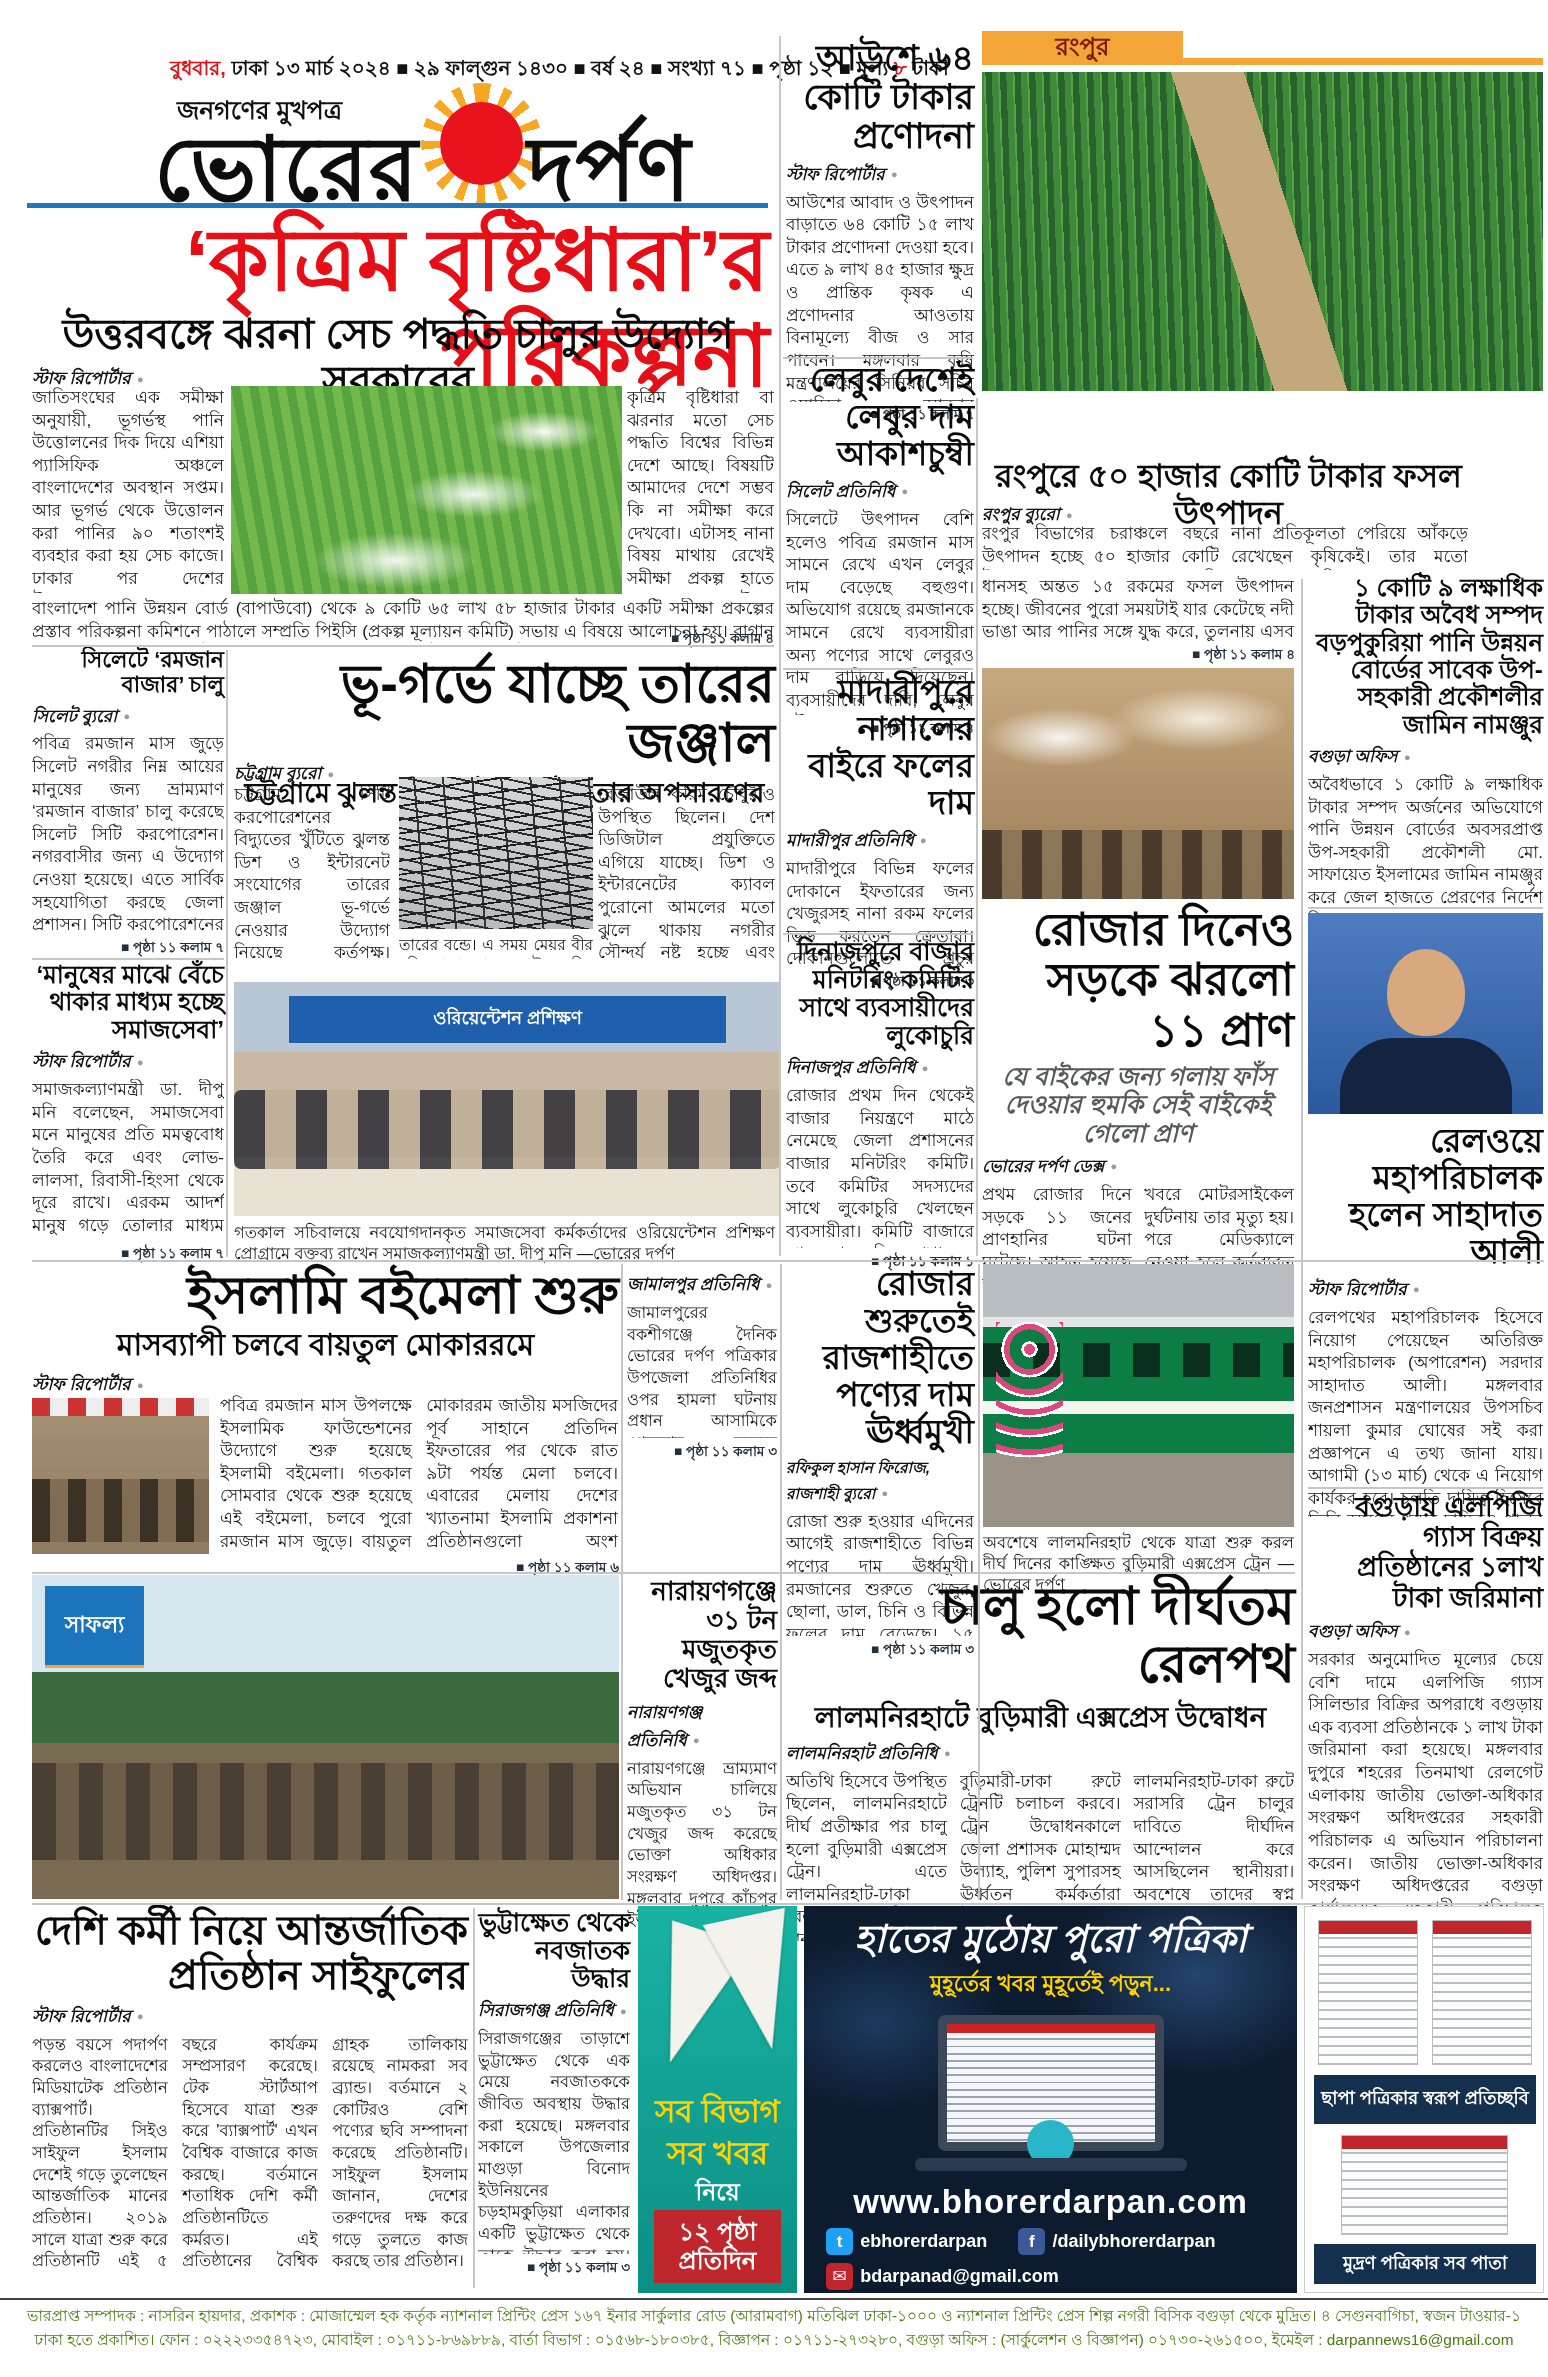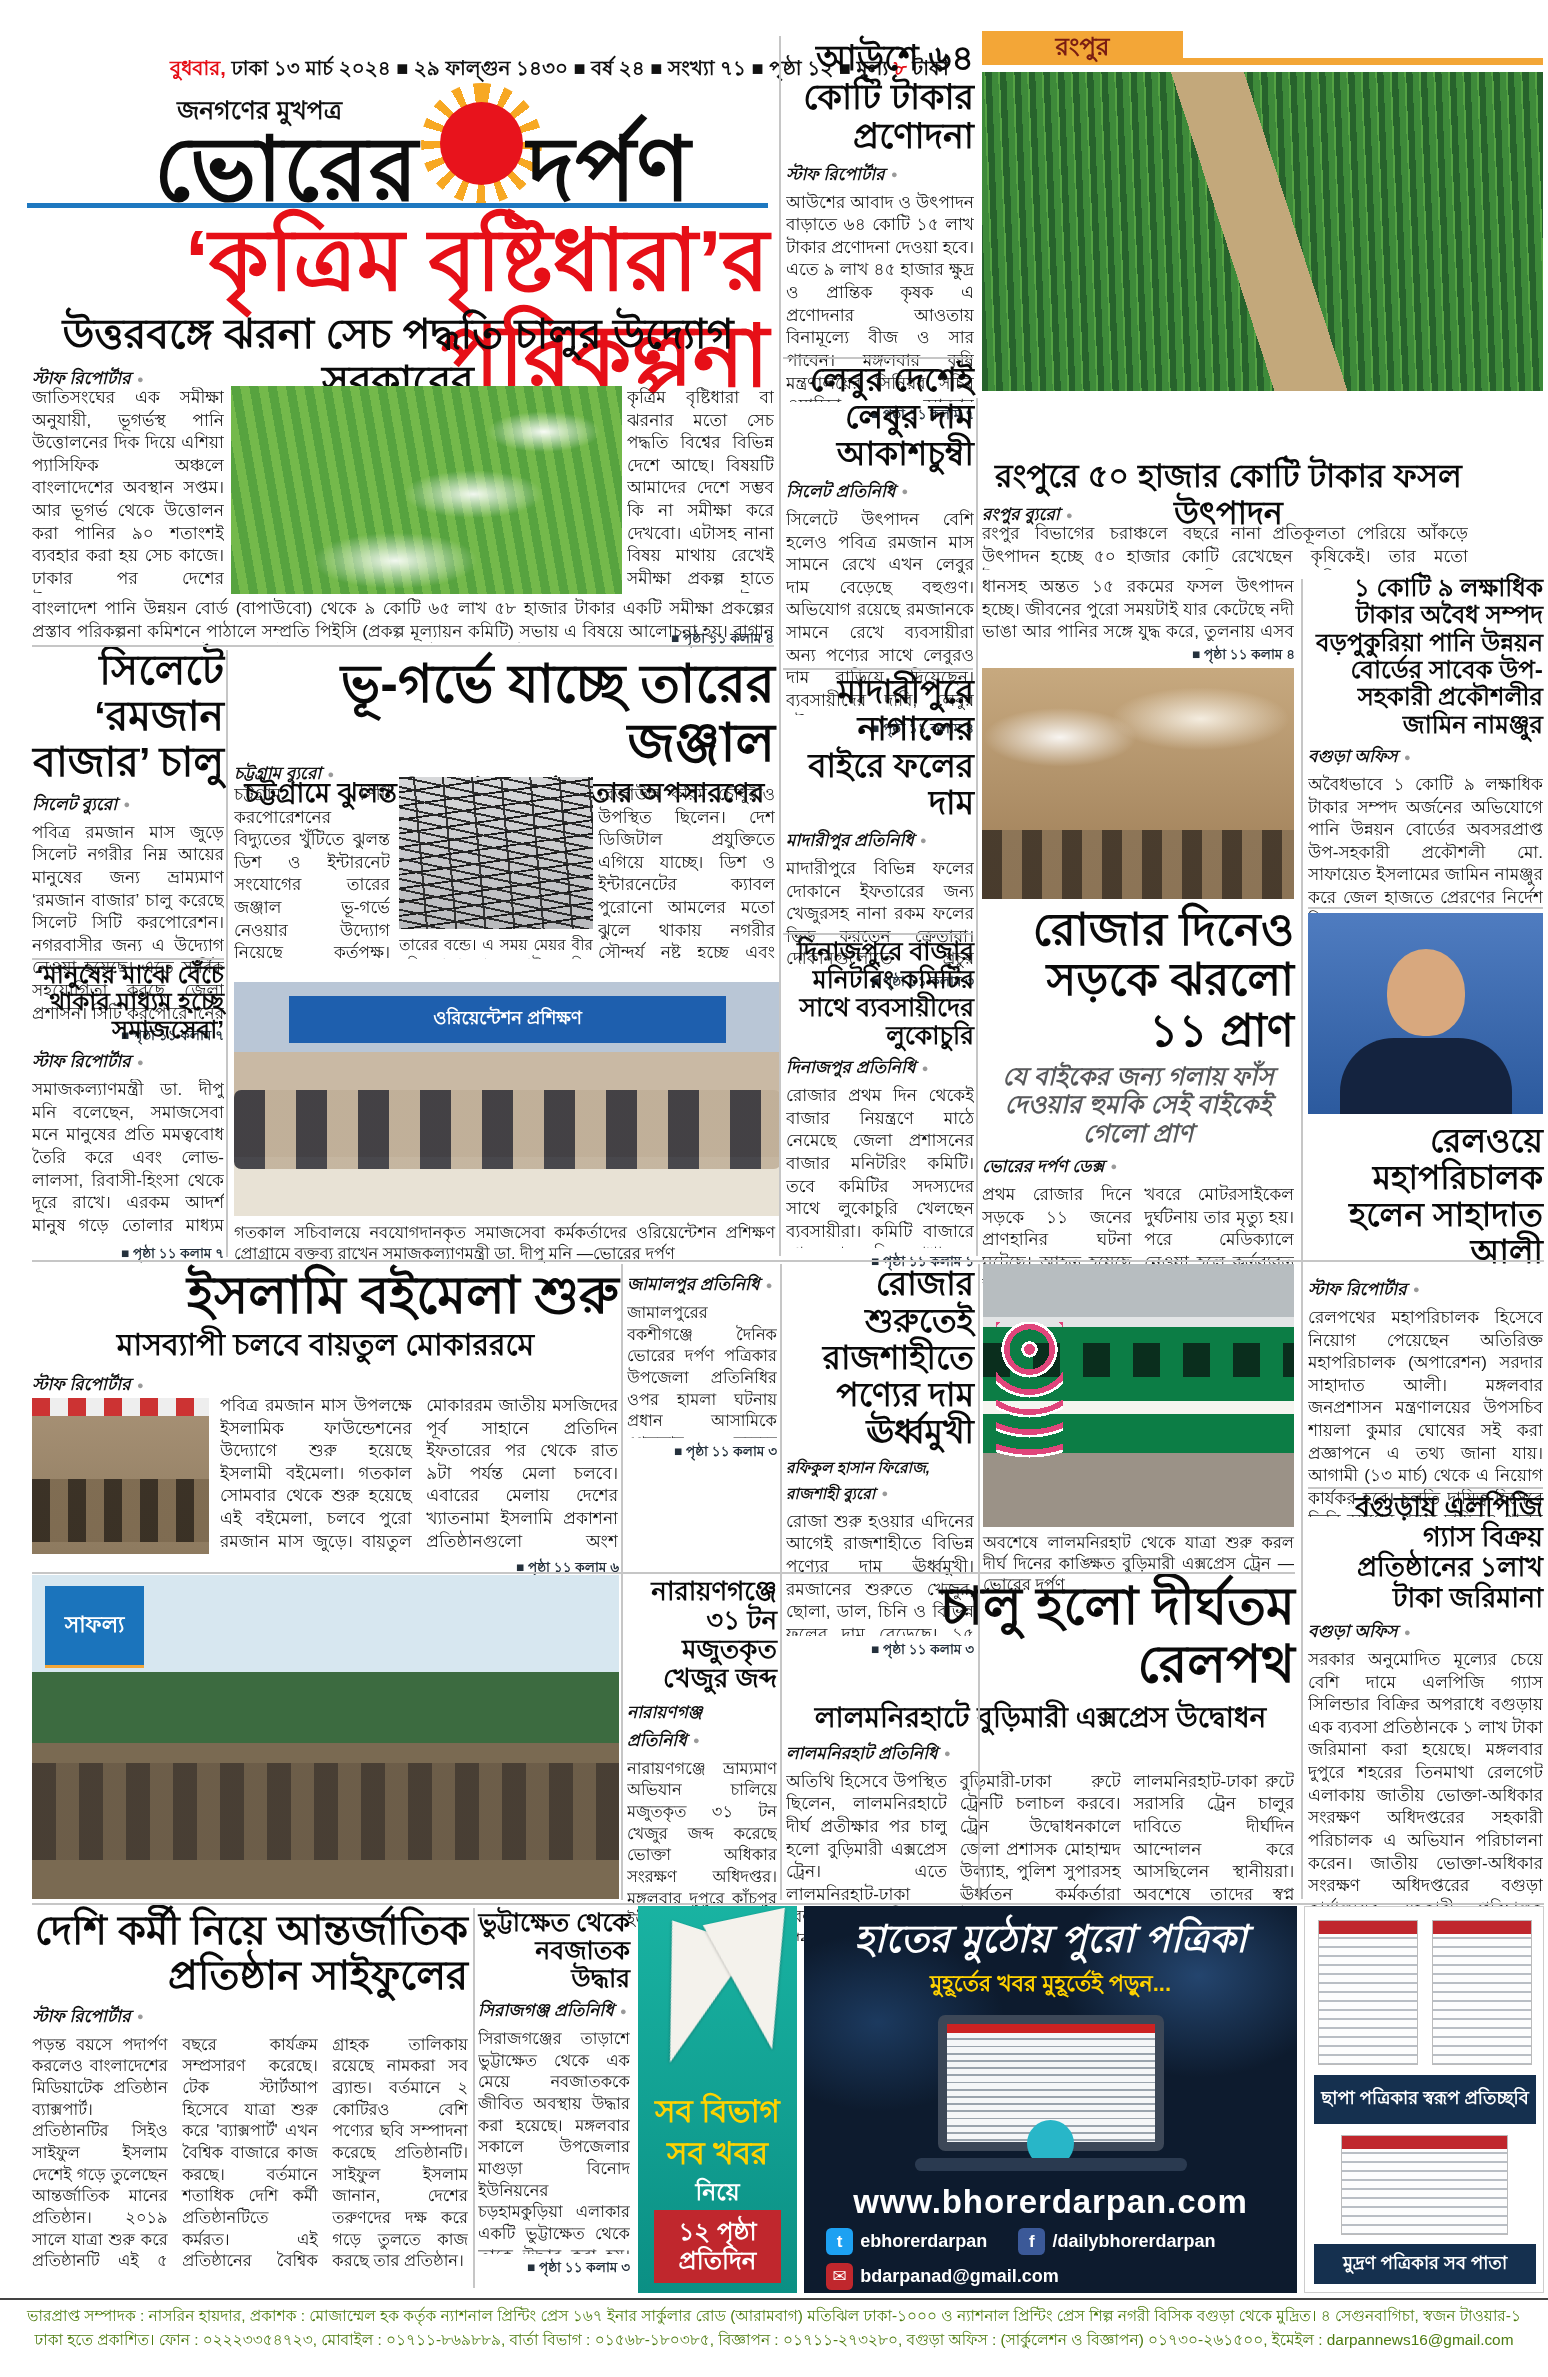--- a/index.html
+++ b/index.html
@@ -161,21 +161,21 @@
     <p class="pgref">■ পৃষ্ঠা ১১ কলাম ৩</p>
   </section>
   <section class="abs" style="left:786px;top:937px;width:188px">
     <h3 class="hl" style="font-size:25px">দিনাজপুরে বাজার মনিটরিং কমিটির সাথে ব্যবসায়ীদের লুকোচুরি</h3>
     <p class="byline">দিনাজপুর প্রতিনিধি</p>
     <div class="body" style="height:163px">রোজার প্রথম দিন থেকেই বাজার নিয়ন্ত্রণে মাঠে নেমেছে জেলা প্রশাসনের বাজার মনিটরিং কমিটি। তবে কমিটির সদস্যদের সাথে লুকোচুরি খেলছেন ব্যবসায়ীরা। কমিটি বাজারে গেলে দাম কমিয়ে রাখা হয়, চলে গেলে আবার বাড়িয়ে দেওয়া হয়। খুচরা ও পাইকারি বাজারে শাক সবজিসহ বিভিন্ন খাদ্যপণ্যের দাম নিয়ন্ত্রণে জেলা প্রশাসনের নির্দেশে অভিযান পরিচালিত হচ্ছে।</div>
     <p class="pgref">■ পৃষ্ঠা ১১ কলাম ১</p>
   </section>
 
   <section class="abs" style="left:32px;top:648px;width:192px">
-    <h3 class="hl" style="font-size:41px">সিলেটে ‘রমজান বাজার’ চালু</h3>
+    <h3 class="hl" style="font-size:22px">সিলেটে ‘রমজান বাজার’ চালু</h3>
     <p class="byline">সিলেট ব্যুরো</p>
     <div class="body" style="height:201px">পবিত্র রমজান মাস জুড়ে সিলেট নগরীর নিম্ন আয়ের মানুষের জন্য ভ্রাম্যমাণ ‘রমজান বাজার’ চালু করেছে সিলেট সিটি করপোরেশন। নগরবাসীর জন্য এ উদ্যোগ নেওয়া হয়েছে। এতে সার্বিক সহযোগিতা করছে জেলা প্রশাসন। সিটি করপোরেশনের প্রধান নির্বাহী কর্মকর্তা জানিয়েছেন, নগরীর বিভিন্ন এলাকায় সপ্তাহে দুইদিন এ বাজার বসবে। এতে ন্যায্যমূল্যে নিত্যপ্রয়োজনীয় পণ্য বিক্রি করা হবে। মঙ্গলবার দুপুরে নগর ভবনের সামনে এ কার্যক্রমের উদ্বোধন করা হয়।</div>
     <p class="pgref">■ পৃষ্ঠা ১১ কলাম ৭</p>
   </section>
 
   <section class="abs" style="left:234px;top:654px;width:541px;height:304px">
     <h3 class="hl" style="font-size:53px">ভূ-গর্ভে যাচ্ছে তারের জঞ্জাল</h3>
     <h4 class="sub" style="font-size:27px;margin-top:5.4px">চট্টগ্রামে ঝুলন্ত ডিশ-ইন্টারনেটের তার অপসারণের উদ্যোগ</h4>
     <p class="byline" style="position:absolute;left:0;top:101px">চট্টগ্রাম ব্যুরো</p>
     <div class="body" style="position:absolute;left:0;top:130px;width:156px;height:174px">চট্টগ্রাম সিটি করপোরেশনের বিদ্যুতের খুঁটিতে ঝুলন্ত ডিশ ও ইন্টারনেট সংযোগের তারের জঞ্জাল ভূ-গর্ভে নেওয়ার উদ্যোগ নিয়েছে কর্তৃপক্ষ। মঙ্গলবার সিটি করপোরেশনের কনফারেন্স হলে এ বিষয়ে সমঝোতা চুক্তি স্বাক্ষরিত হয়।</div>

